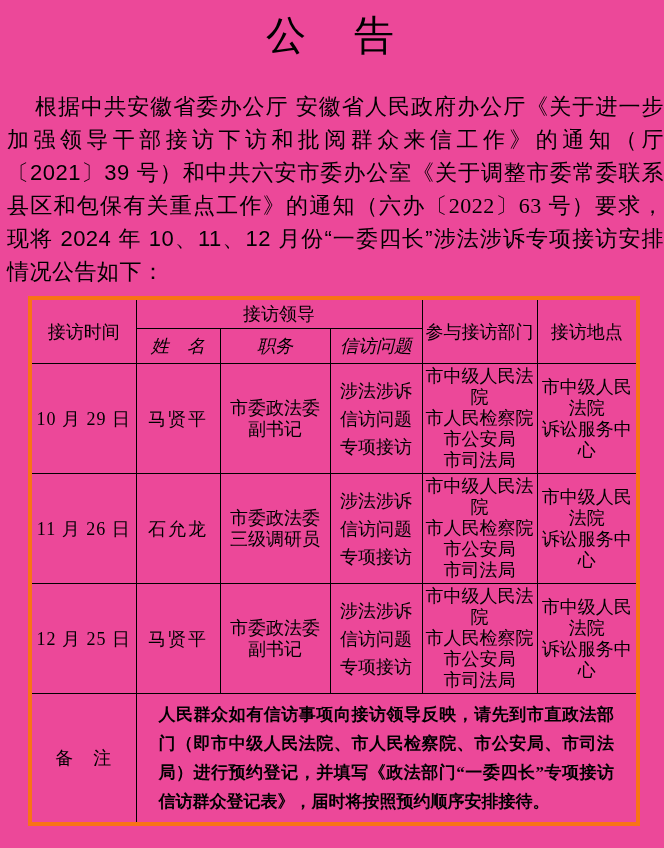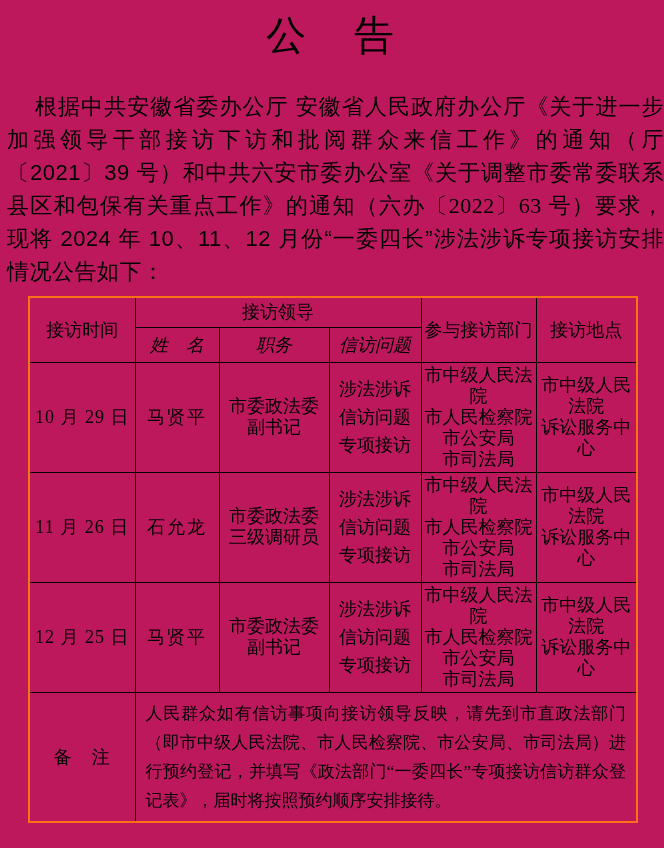--- a/index.html
+++ b/index.html
@@ -1,21 +1,21 @@
 <!DOCTYPE html>
 <html><head>
 <meta charset="utf-8">
 <style>
   * { box-sizing: border-box; }
   html, body { margin: 0; padding: 0; background: #ffffff; }
   .page {
     position: relative;
     width: 664px;
     height: 848px;
-    background: #be185d;
+    background: #ec4899;
     color: #000000;
     overflow: hidden;
     font-family: "Liberation Sans", sans-serif;
   }
   .title {
     margin: 0;
     padding-top: 12px;
     text-align: center;
     font-size: 40px;
     font-weight: normal;
@@ -33,21 +33,21 @@
     font-family: "Liberation Sans", sans-serif;
   }
   .kaiti {
     font-family: "Liberation Serif", serif;
   }
   table.schedule {
     margin: 8px 0 0 28px;
     width: 608px;
     border-collapse: collapse;
     table-layout: fixed;
-    border: 2px solid #f97316;
+    border: 4px solid #f97316;
   }
   .schedule th, .schedule td {
     border: 1px solid #000;
     text-align: center;
     vertical-align: middle;
     padding: 2px;
     font-weight: normal;
   }
   .schedule th {
     font-size: 18px;
@@ -65,22 +65,23 @@
   .cell-date { letter-spacing: 1px; }
   .cell-name { letter-spacing: 2px; }
   .cell-pos  { line-height: 21px; }
   .cell-content { font-size: 17px; line-height: 28px; }
   .cell-dept, .cell-loc { font-size: 15px; line-height: 21px; }
   .remark-label { font-family: "Liberation Sans", sans-serif; font-size: 18px; letter-spacing: 1px; }
   td.remark-text {
     text-align: left;
     font-size: 17px;
     line-height: 29px;
-    padding: 6px 10px;
+    padding: 6px 22px;
     text-align: justify;
+    font-weight: bold;
   }
 </style>
 </head>
 <body>
 
 <div class="page">
 
   <h1 class="title">公　告</h1>
 
   <p class="intro"><span>根据中共安徽省委办公厅 安徽省人民政府办公厅《关于进一步加强领导干部接访下访和批阅群众来信工作》的通知（厅〔2021〕39 号）和中共六安市委办公室</span><span class="kaiti">《关于调整市委常委联系县区和包保有关重点工作》的通知（六办〔2022〕63 号）</span><span>要求，现将 2024 年 10、11、12 月份“一委四长”涉法涉诉专项接访安排情况公告如下：</span></p>

